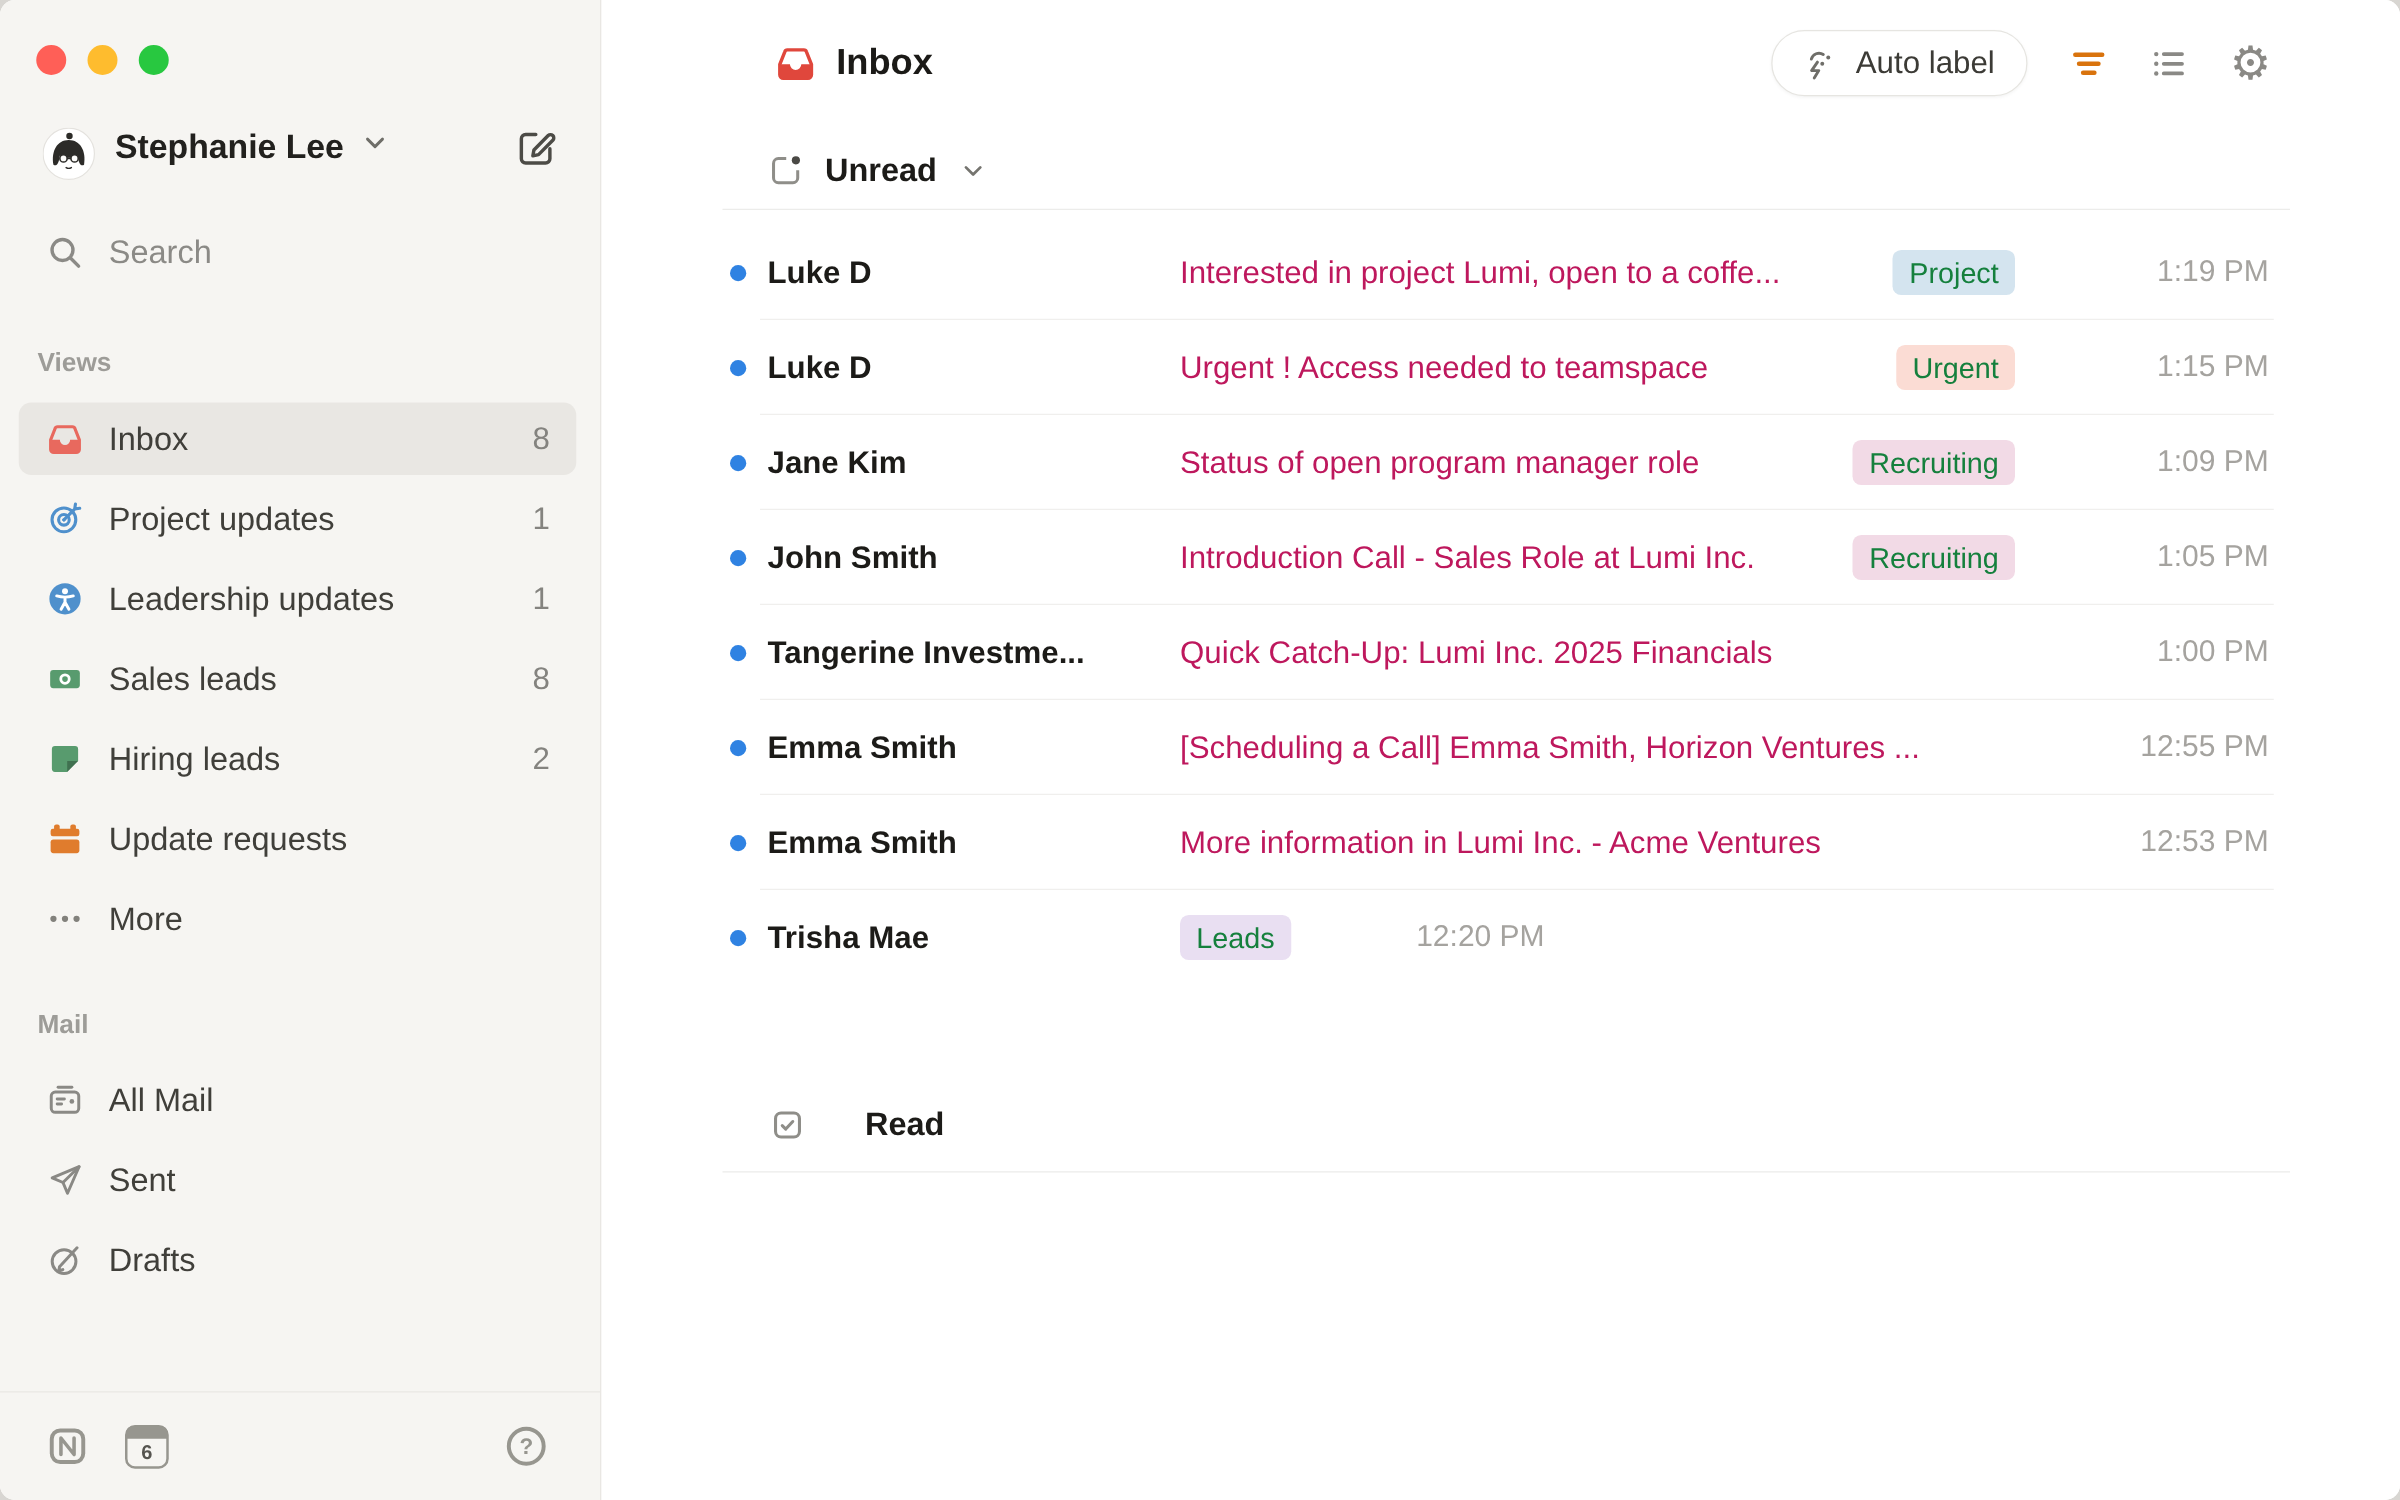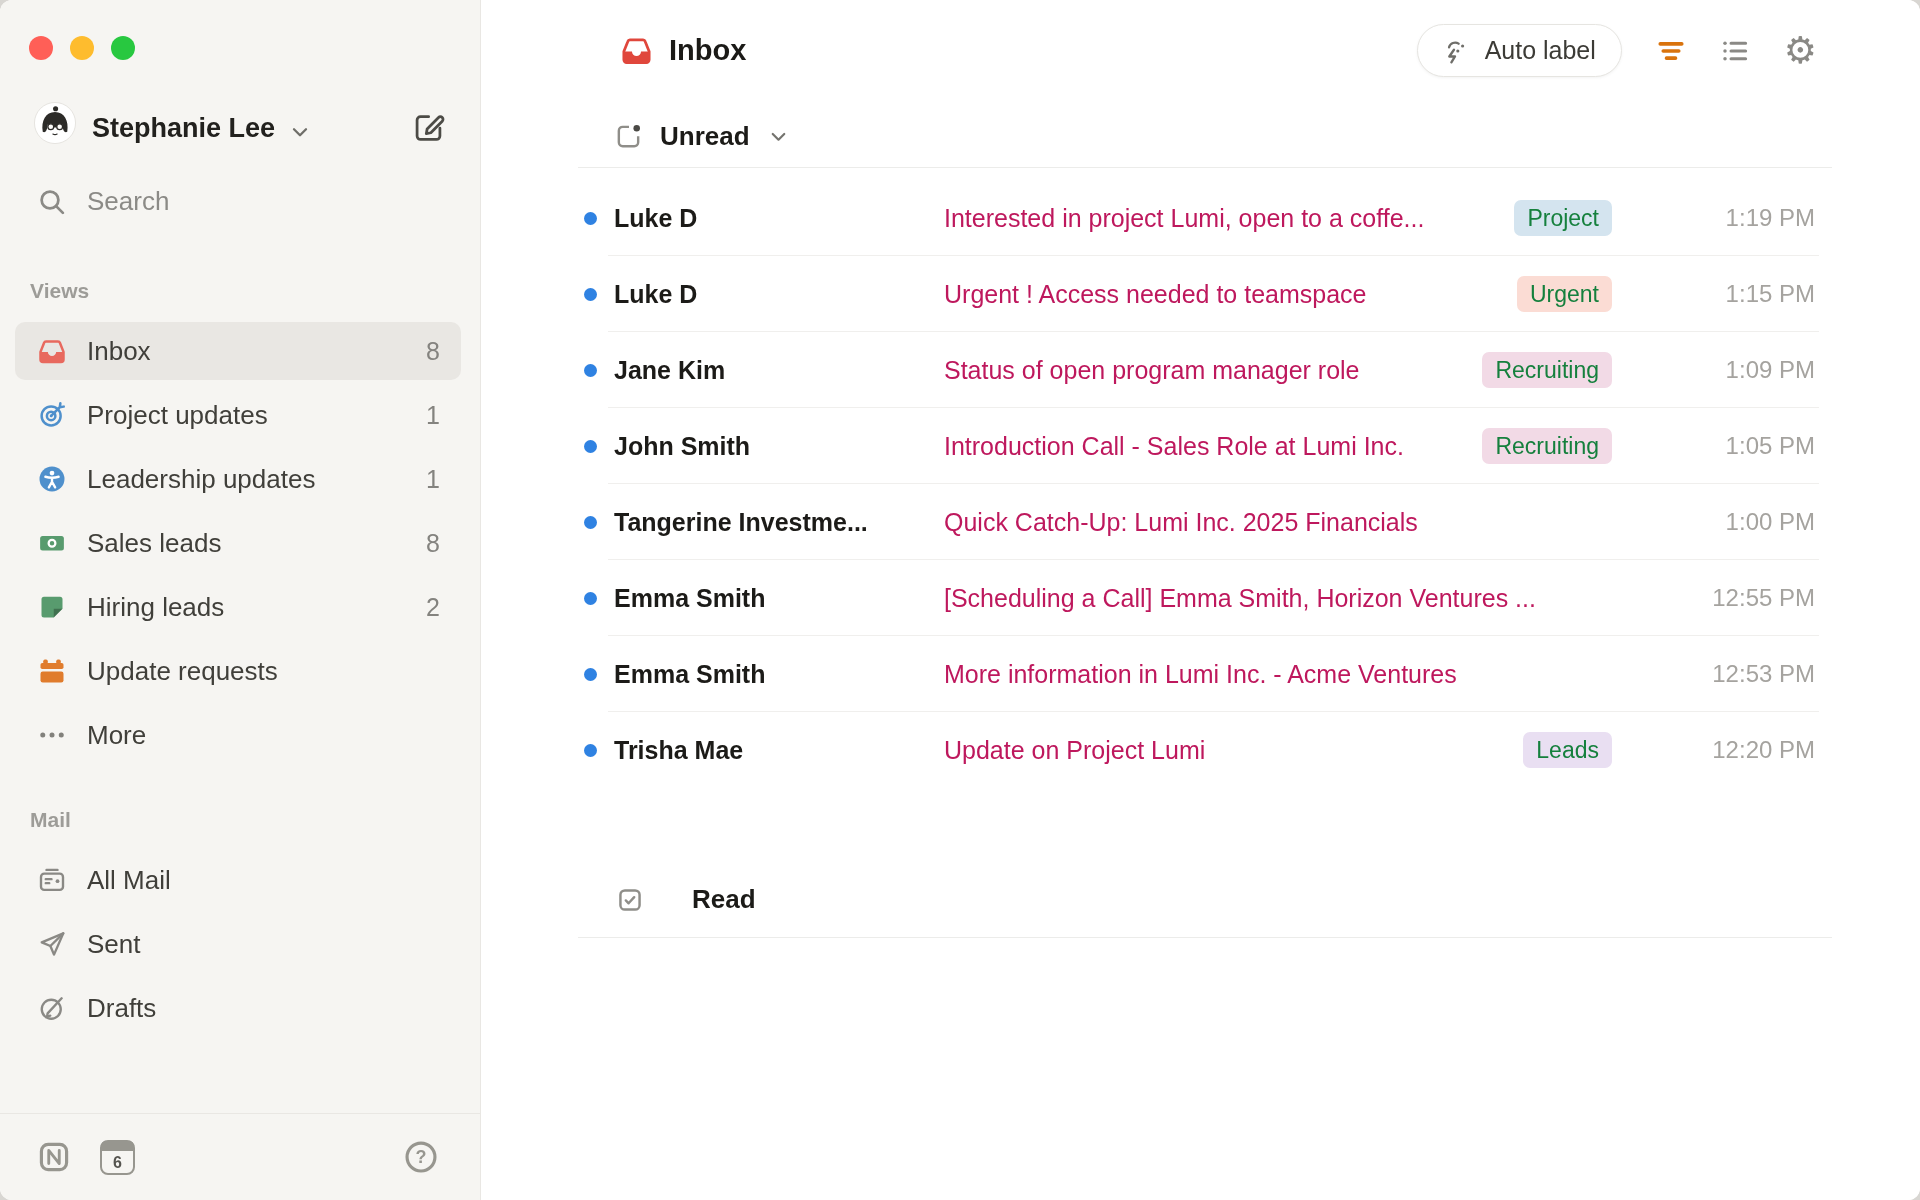--- a/index.html
+++ b/index.html
@@ -22,21 +22,21 @@
     background: #f6f5f2;
     border-right: 1px solid #e9e7e3;
     position: relative;
   }
   .traffic { display: flex; gap: 17px; padding: 36px 0 0 29px; }
   .light { width: 24px; height: 24px; border-radius: 50%; }
   .light-red { background: #ff5f57; }
   .light-yellow { background: #febc2e; }
   .light-green { background: #28c840; }
 
-  .profile { display: flex; align-items: flex-end; margin: 42px 35px 0 34px; }
+  .profile { display: flex; align-items: flex-start; margin: 42px 35px 0 34px; }
   .avatar svg { width: 42px; height: 42px; display: block; }
   .profile-name { font-size: 27px; font-weight: 700; color: #22211e; margin-left: 16px; white-space: nowrap; }
   .profile-chev { margin-left: 13px; color: #6f6e69; display: flex; }
   .profile-chev svg { width: 24px; height: 24px; }
   .compose { margin-left: auto; color: #4c4b46; display: flex; cursor: default; }
   .compose svg { width: 33px; height: 33px; }
 
   .search { display: flex; align-items: center; margin: 42px 0 0 37px; color: #8b8a86; }
   .search svg { width: 30px; height: 30px; }
   .search-label { font-size: 26px; margin-left: 20px; color: #8b8a86; }
@@ -485,21 +485,20 @@
         <div class="email-row">
     <span class="dot"></span>
     <span class="sender">Emma Smith</span>
     <span class="subject">More information in Lumi Inc. - Acme Ventures</span>
 
     <span class="time">12:53 PM</span>
   </div>
         <div class="email-row">
     <span class="dot"></span>
     <span class="sender">Trisha Mae</span>
-    <span class="subject">Update on Project Lumi</span>
     <span class="badge badge-purple">Leads</span>
     <span class="time">12:20 PM</span>
   </div>
       </div>
 
     <div class="section-head read-head">
       <span class="sec-icon">
           <svg>
             <use href="#sym-readbox"></use>
           </svg>

